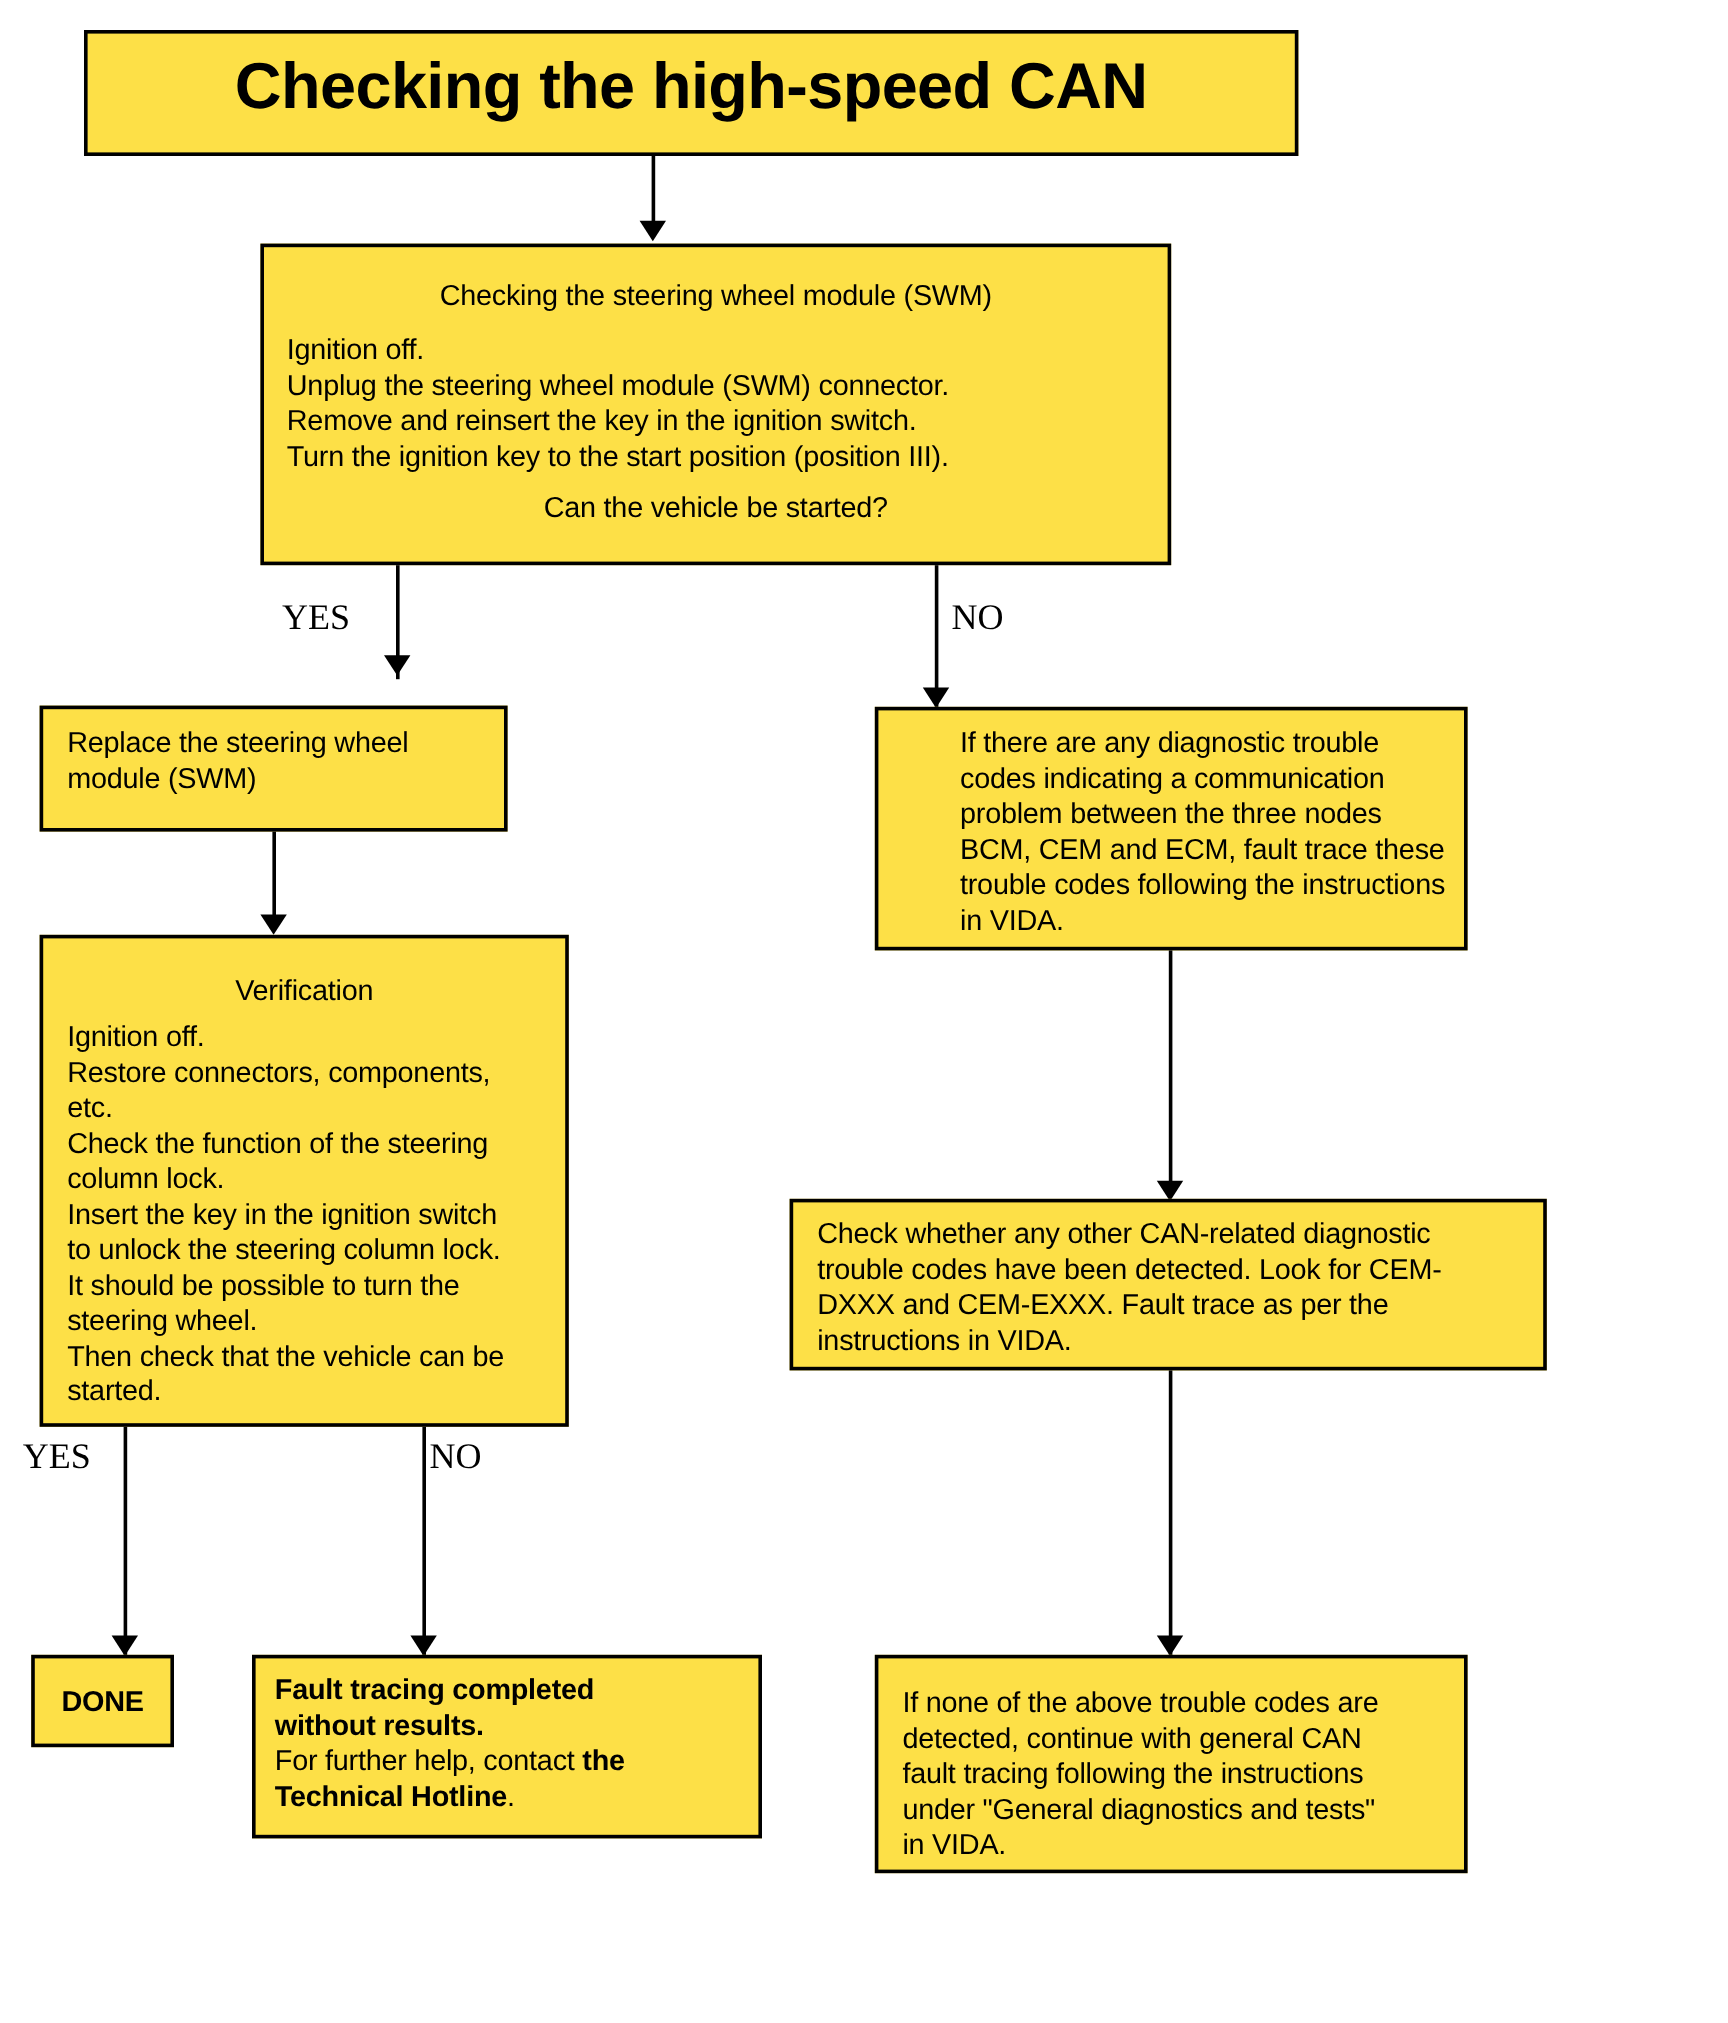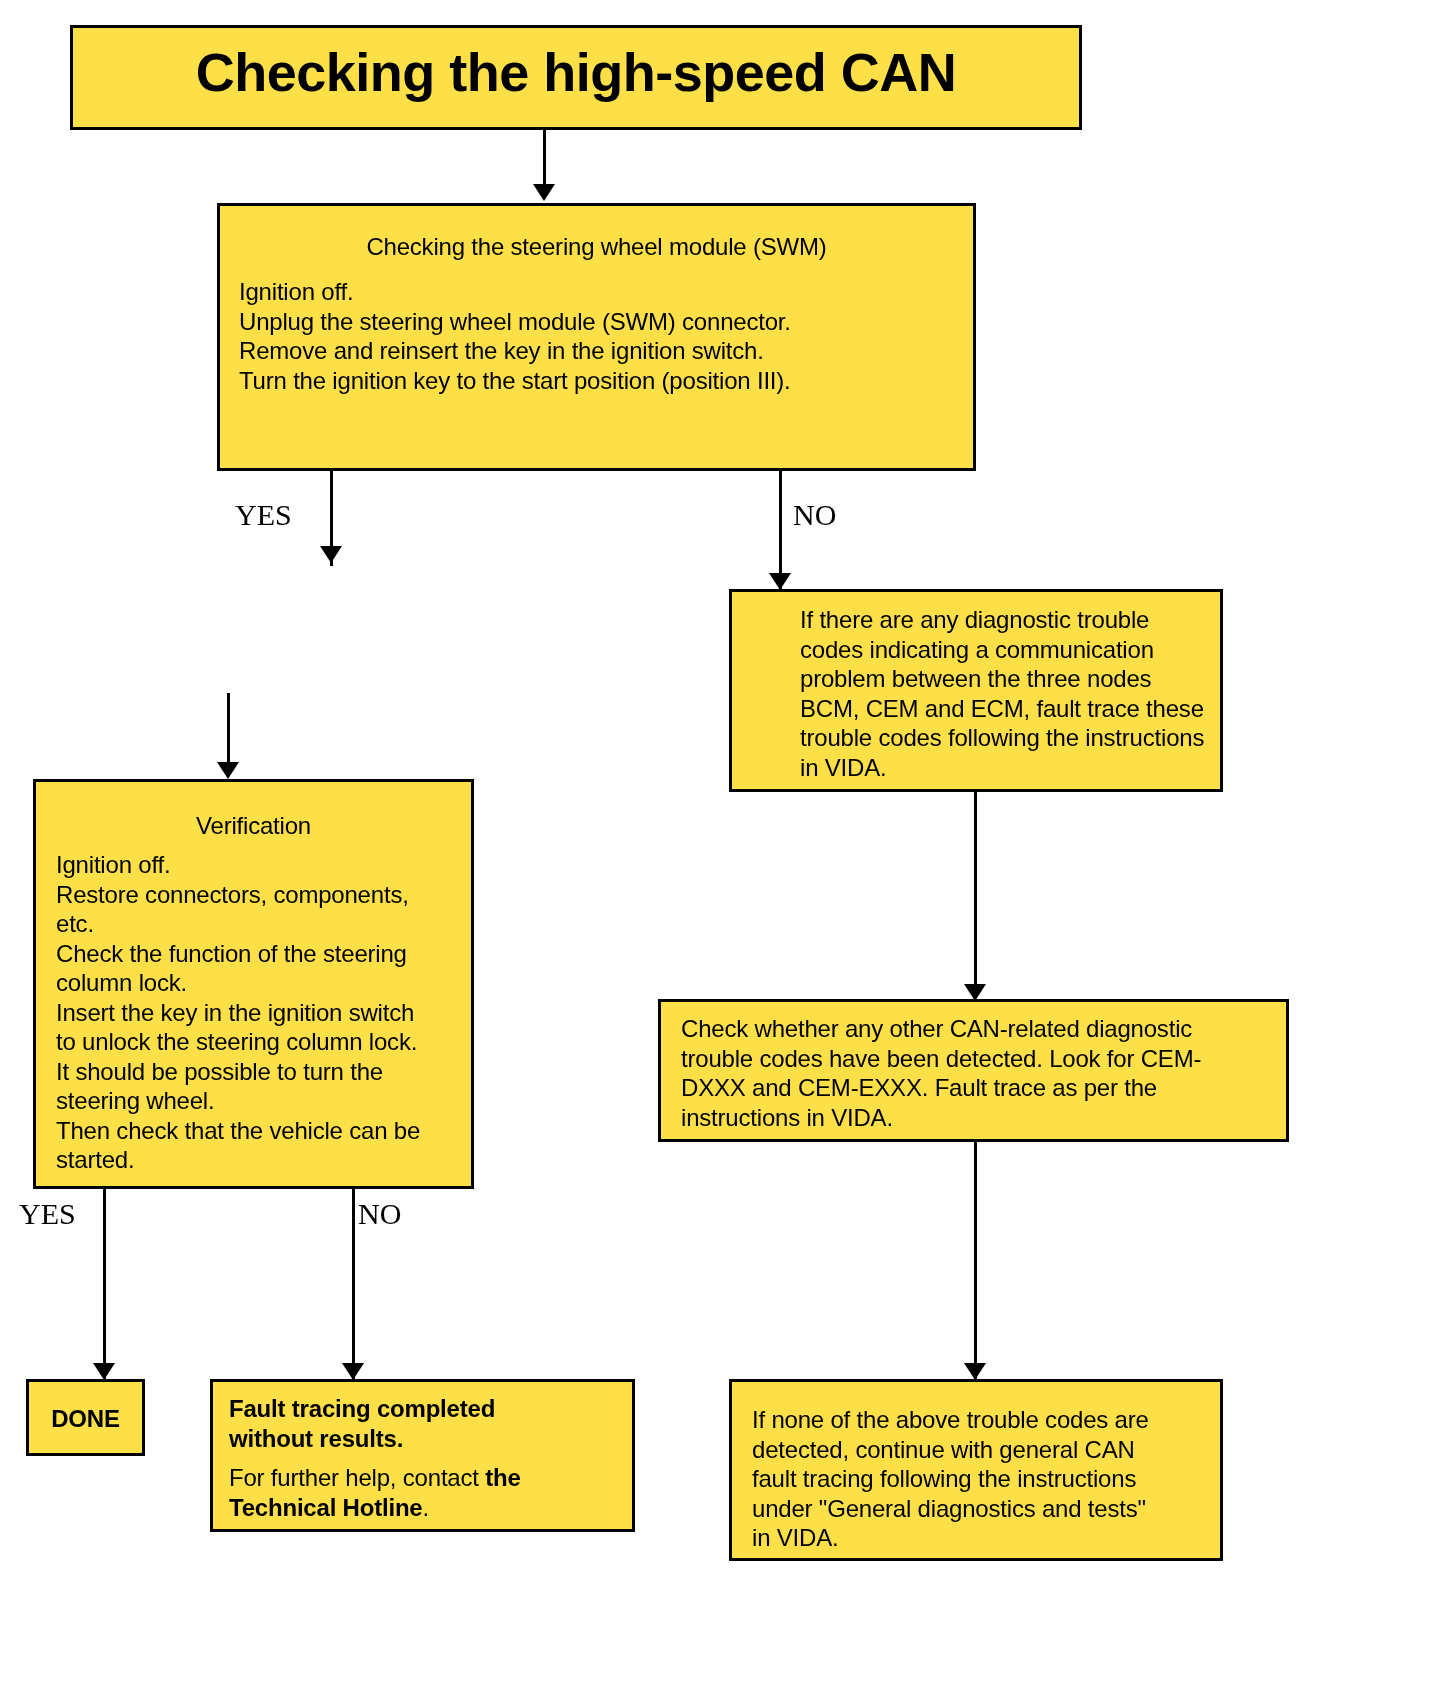--- a/index.html
+++ b/index.html
@@ -69,30 +69,35 @@
 
   <div class="vline" style="left:543px;top:130px;height:57px;"></div>
   <div class="arrowhead" style="left:533px;top:184px;"></div>
 
   <div class="box" style="left:217px;top:203px;width:759px;height:268px;">
     <div class="txt center" style="position:absolute;left:14px;right:14px;top:26px;">Checking the steering wheel module (SWM)</div>
     <div class="txt" style="position:absolute;left:19px;right:10px;top:71px;">Ignition off.
 Unplug the steering wheel module (SWM) connector.
 Remove and reinsert the key in the ignition switch.
 Turn the ignition key to the start position (position III).</div>
+    <div class="txt center" style="position:absolute;left:14px;right:14px;top:203px;">Can the vehicle be started?</div>
   </div>
 
   <div class="vline" style="left:330px;top:471px;height:95px;"></div>
   <div class="arrowhead" style="left:320px;top:546px;"></div>
   <div class="branch-label" style="left:235px;top:500px;">YES</div>
 
   <div class="vline" style="left:779px;top:471px;height:122px;"></div>
   <div class="arrowhead" style="left:769px;top:573px;"></div>
   <div class="branch-label" style="left:793px;top:500px;">NO</div>
 
+  <div class="box" style="left:33px;top:588px;width:390px;height:105px;">
+    <div class="txt" style="position:absolute;left:20px;right:10px;top:14px;">Replace the steering wheel
+module (SWM)</div>
+  </div>
 
   <div class="vline" style="left:227px;top:693px;height:72px;"></div>
   <div class="arrowhead" style="left:217px;top:762px;"></div>
 
   <div class="box" style="left:33px;top:779px;width:441px;height:410px;">
     <div class="txt center" style="position:absolute;left:14px;right:14px;top:29px;">Verification</div>
     <div class="txt" style="position:absolute;left:20px;right:6px;top:68px;">Ignition off.
 Restore connectors, components,
 etc.
 Check the function of the steering
@@ -114,21 +119,21 @@
   <div class="branch-label" style="left:358px;top:1199px;">NO</div>
 
   <div class="box" style="left:26px;top:1379px;width:119px;height:77px;">
     <div class="txt center bold" style="position:absolute;left:0;right:0;top:22px;">DONE</div>
   </div>
 
   <div class="box" style="left:210px;top:1379px;width:425px;height:153px;">
     <div style="position:absolute;left:16px;right:8px;top:12px;">
       <span class="txt bold" style="display:block;">Fault tracing completed
 without results.</span>
-      <span class="txt" style="display:block;margin-top:10px;"><span>For further help, contact </span><span class="bold">the
+      <span class="txt" style="display:block;"><span>For further help, contact </span><span class="bold">the
 Technical Hotline</span><span>.</span></span>
     </div>
   </div>
 
   <div class="box" style="left:729px;top:589px;width:494px;height:203px;">
     <div class="txt" style="position:absolute;left:20px;right:6px;top:13px;margin-left:48px;">If there are any diagnostic trouble
 codes indicating a communication
 problem between the three nodes
 BCM, CEM and ECM, fault trace these
 trouble codes following the instructions

